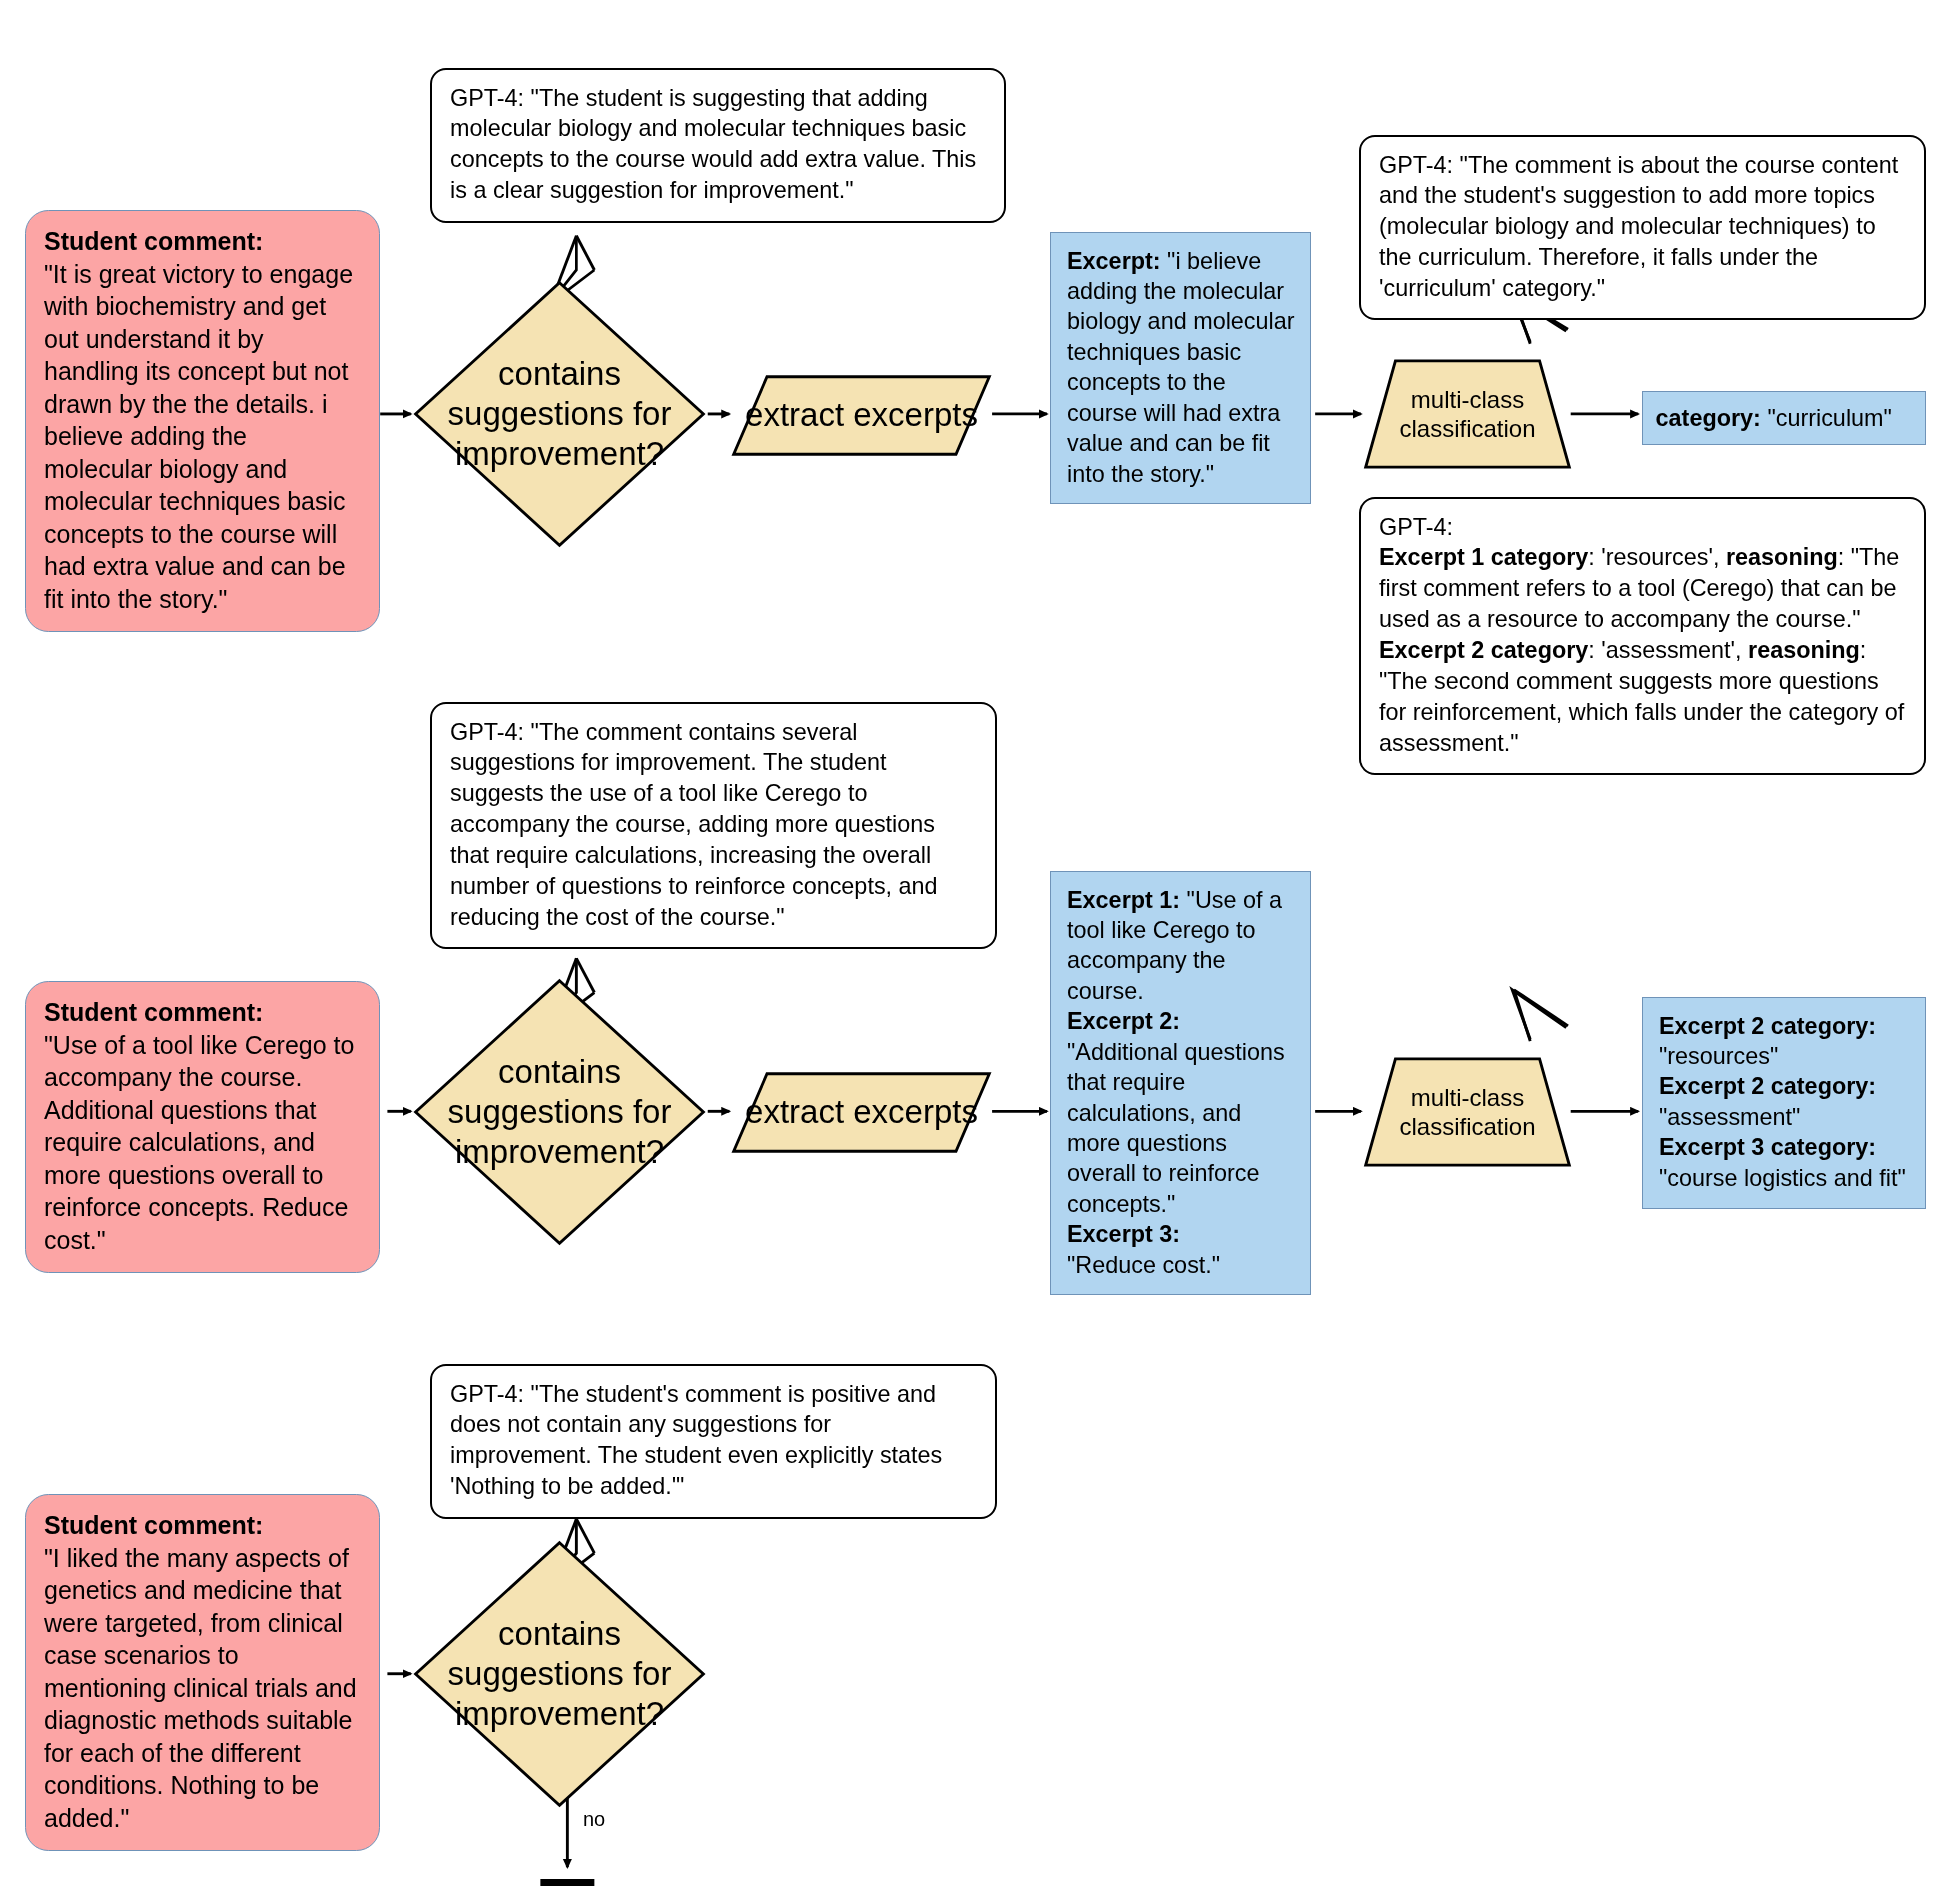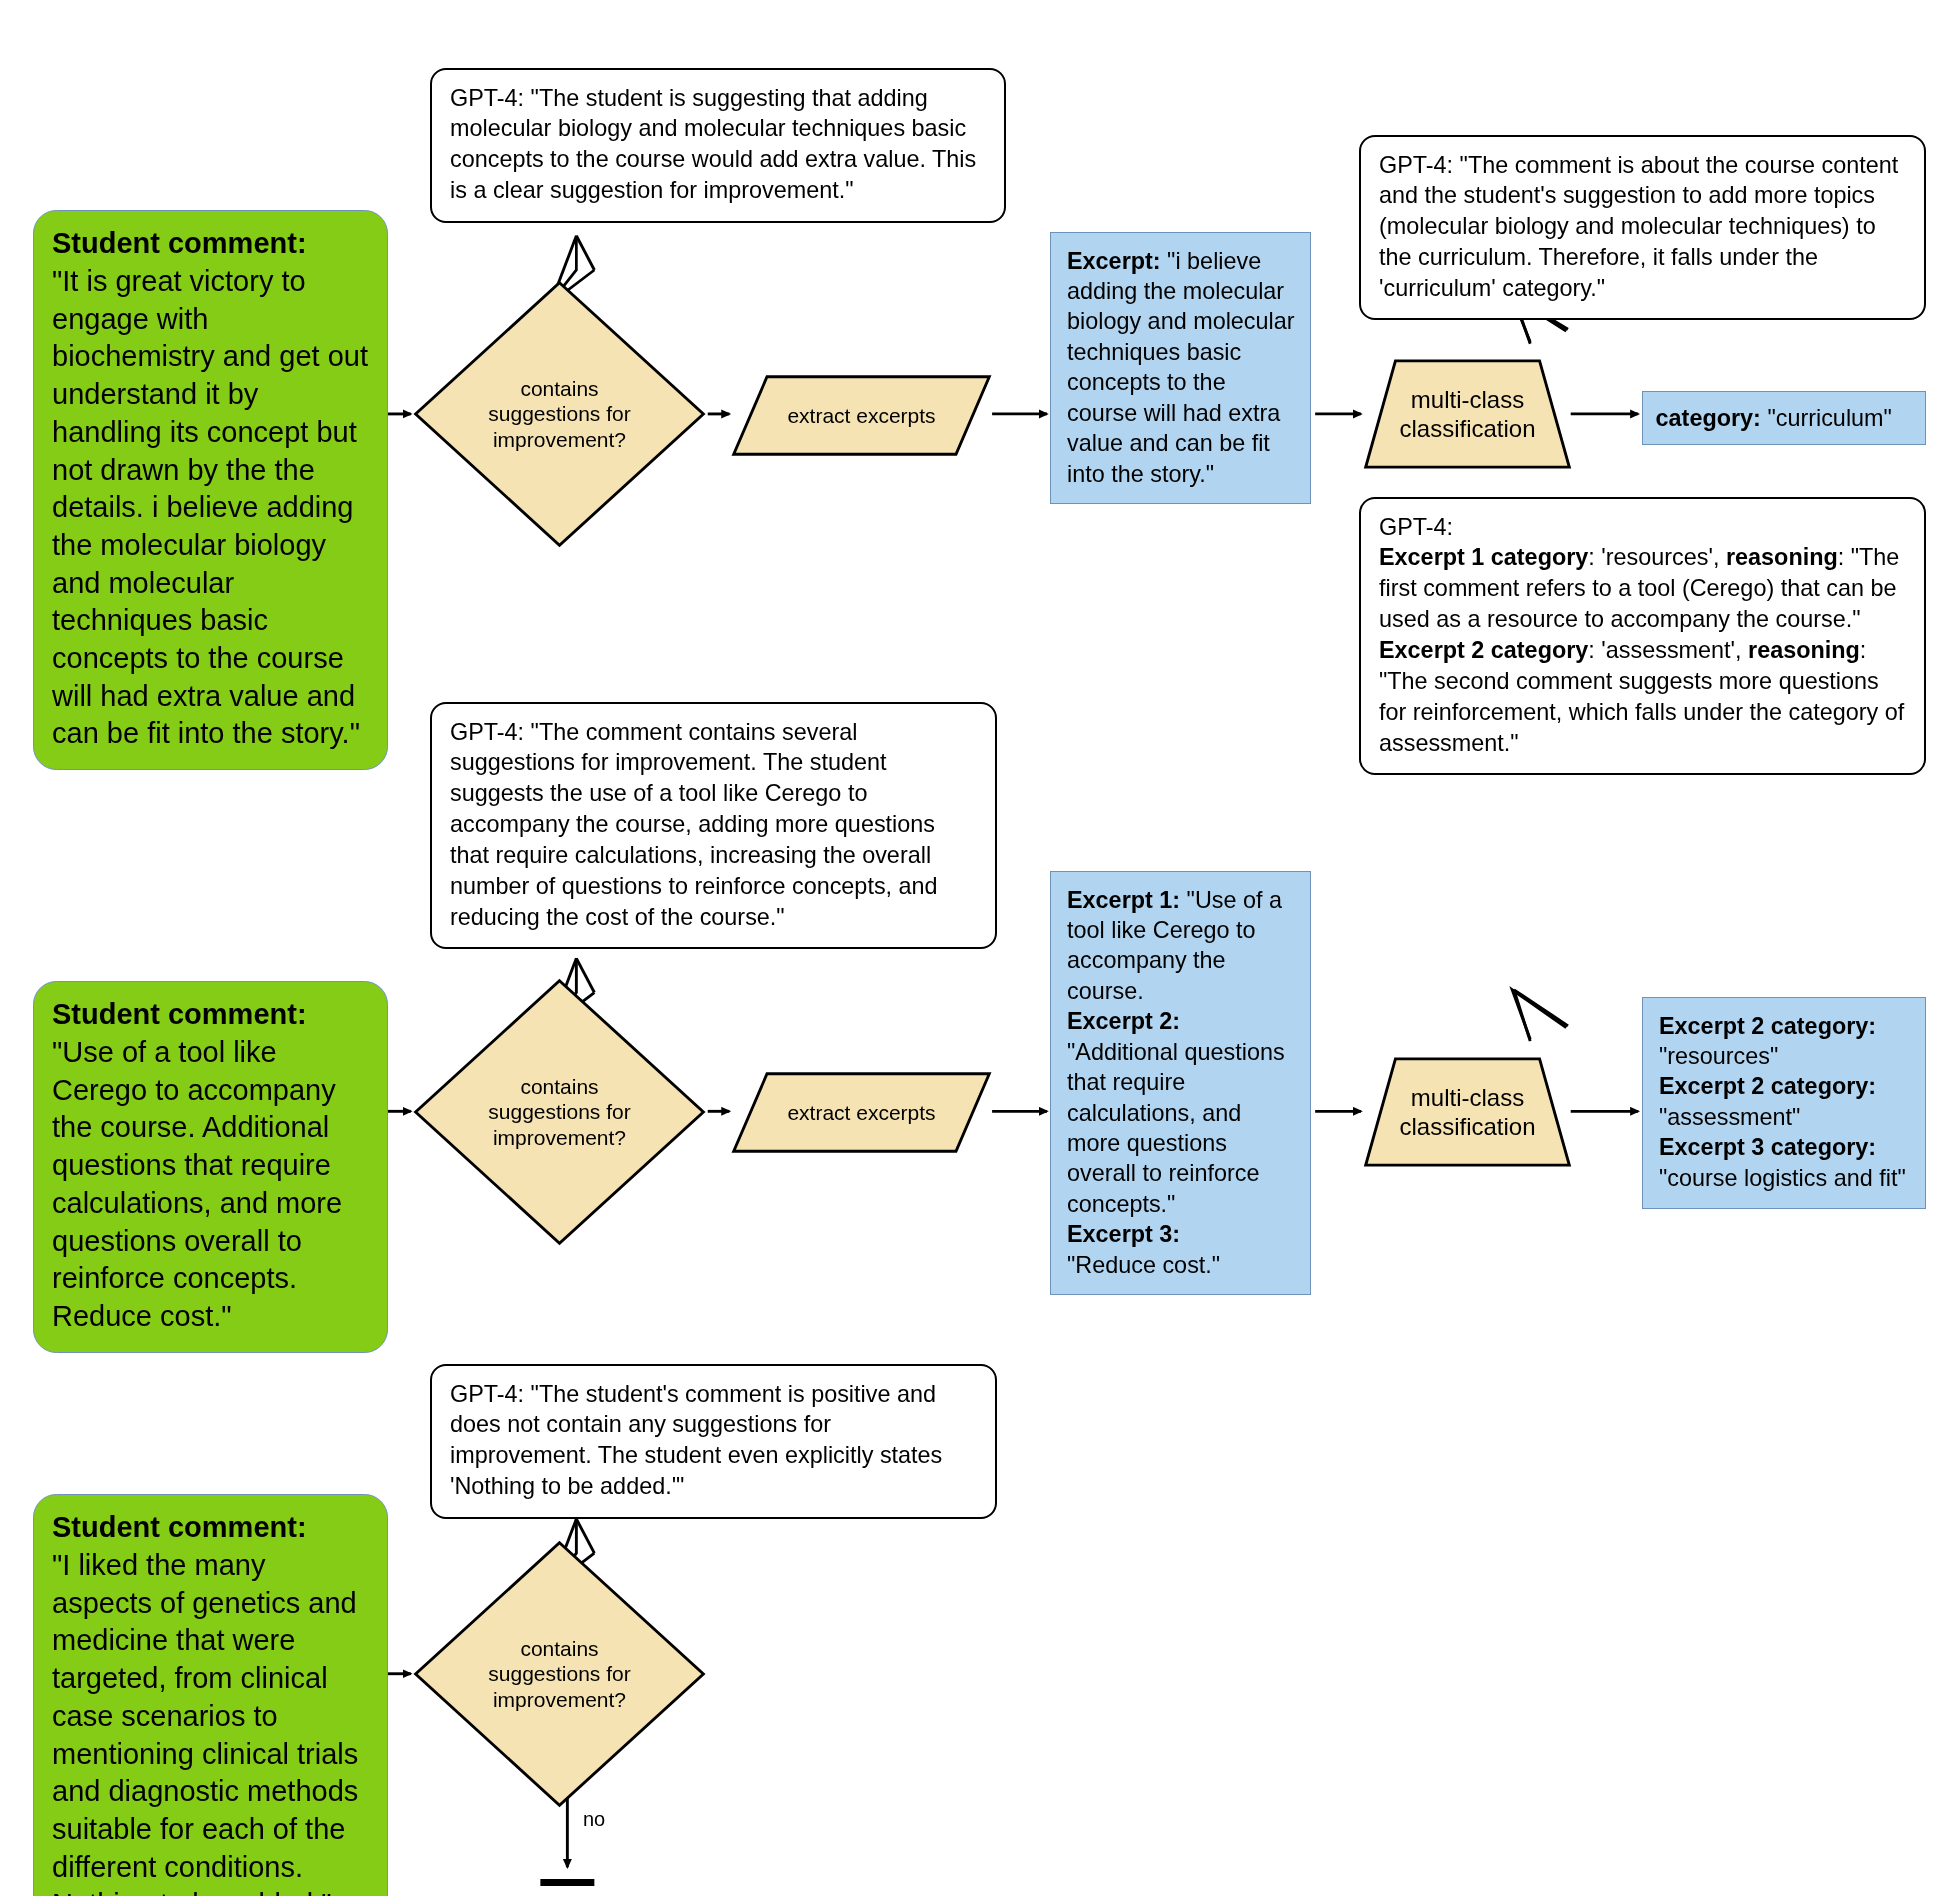--- a/index.html
+++ b/index.html
@@ -28,27 +28,26 @@
     height: 1896px;
     pointer-events: none;
   }
   .node {
     position: absolute;
     box-sizing: border-box;
   }
 
   
   .comment-box {
-    background: #84cc16;
+    background: #fca5a5;
     border: 1.8px solid #6f93b8;
     border-radius: 23.4px;
     padding: 14.4px 18px 16px 18px;
-    font-size: 29px;
+    font-size: 25px;
     line-height: 1.30;
-    margin-left: 8px;
   }
   .comment-box .lbl { font-weight: bold; display: block; }
 
   
   .data-box {
     background: #b1d5f0;
     border: 1.8px solid #6f93b8;
     padding: 12.6px 14.4px 14.4px 16px;
     font-size: 23.4px;
     line-height: 1.30;
@@ -71,21 +70,21 @@
   .shape-wrap { position: absolute; }
   .shape-wrap svg { position: absolute; left: 0; top: 0; overflow: visible; }
   .shape-label {
     position: absolute;
     left: 0; top: 0;
     width: 100%; height: 100%;
     display: flex;
     flex-direction: column;
     align-items: center;
     justify-content: center;
-    font-size: 21px;
+    font-size: 33px;
     line-height: 1.22;
     text-align: center;
     white-space: pre-line;
   }
   .edge-label {
     position: absolute;
     font-size: 20px;
     line-height: 1;
   }
 </style>

